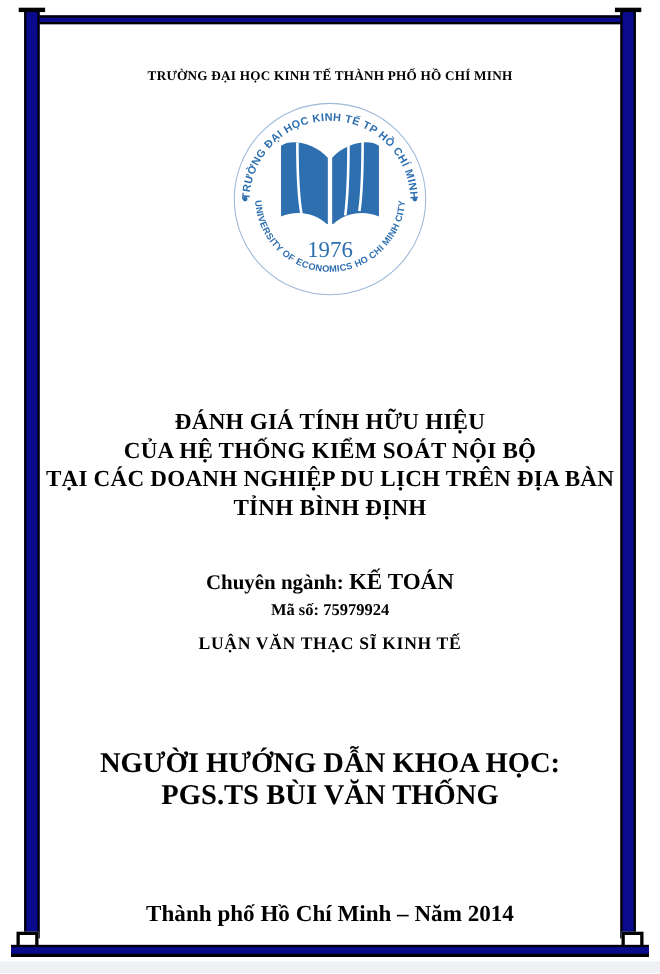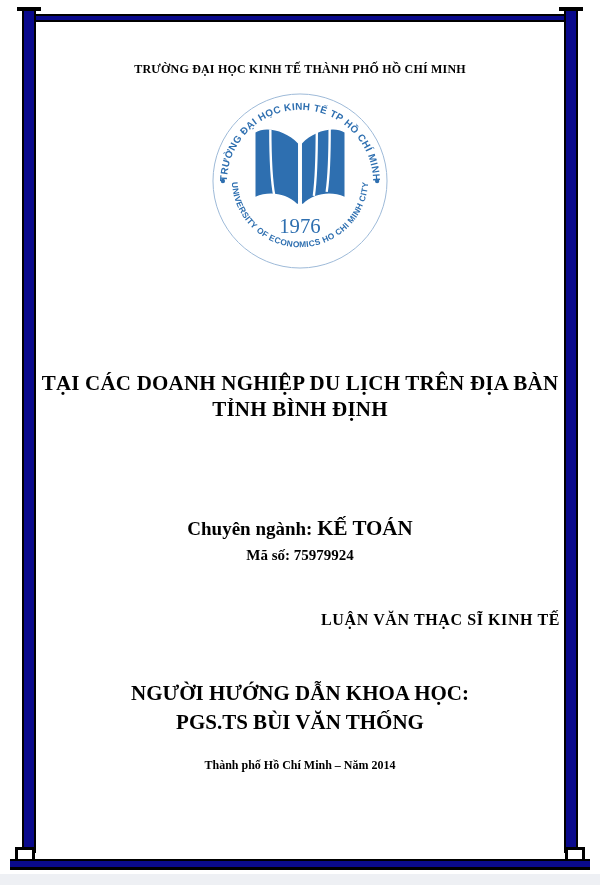--- a/index.html
+++ b/index.html
@@ -27,23 +27,23 @@
 
   
   .cline { position:absolute; left:40px; right:40px; text-align:center; font-weight:bold; }
   .h1 { top:31px;  font-size:15px; letter-spacing:0.4px; }
   .h2 { top:62px;  font-size:12px; letter-spacing:0.2px; }
   .author { top:301px; font-size:17px; letter-spacing:0.6px; }
   .title  { top:370px; font-size:21px; line-height:26px; letter-spacing:0.2px; }
   .major  { top:516px; font-size:19px; }
   .major .major-value { font-size:21px;text-align:center; }
   .code   { top:547px; font-size:15px; }
-  .thesis-type { top:611px; font-size:16px; letter-spacing:0.6px;text-align:right; }
-  .supervisor  { top:679px; font-size:21px; line-height:29px; }
-  .footer-line { top:758px; font-size:12px; }
+  .thesis-type { top:577px; font-size:16px; letter-spacing:0.6px; }
+  .supervisor  { top:679px; font-size:26px; line-height:29px; }
+  .footer-line { top:818px; font-size:21px; }
 
   
   .ttcd { position:absolute; left:24px; top:94px; width:152px; text-align:center; }
   .ttcd svg { display:block; margin:0 auto; }
   .ttcd-name {
     font-family:"Liberation Sans", sans-serif; font-weight:bold; font-size:14px;
     white-space:nowrap; transform:scaleX(0.82); transform-origin:center; margin-top:1px;
   }
   .ttcd-tagline {
     font-family:"Liberation Serif", serif; font-style:italic; font-size:7.5px;
@@ -91,20 +91,22 @@
       <path d="M 92 52 C 104 39 125 34 135 41 L 135 106 C 122 100 104 102 93 113 L 92 113 Z" fill="#2e6fb0"></path>
       <path d="M 60 38 C 60 60 60 84 64 105" stroke="#ffffff" stroke-width="2.4" fill="none"></path>
       <path d="M 107 37 C 107 59 107 83 104 105" stroke="#ffffff" stroke-width="2.4" fill="none"></path>
       <path d="M 120 37 C 120 57 120 80 117 101" stroke="#ffffff" stroke-width="2.4" fill="none"></path>
     </g>
     <text x="90" y="143" text-anchor="middle" font-family="Liberation Serif, serif" font-size="21" fill="#2e6fb0">1976</text>
   </svg>
 
 
   <div class="cline title">
+    <div>ĐÁNH GIÁ TÍNH HỮU HIỆU</div>
+    <div>CỦA HỆ THỐNG KIỂM SOÁT NỘI BỘ</div>
     <div>TẠI CÁC DOANH NGHIỆP DU LỊCH TRÊN ĐỊA BÀN</div>
     <div>TỈNH BÌNH ĐỊNH</div>
   </div>
 
   <div class="cline major">
     <span>Chuyên ngành: </span><span class="major-value">KẾ TOÁN</span>
   </div>
   <div class="cline code">
     <span>Mã số: </span><span>75979924</span>
   </div>

